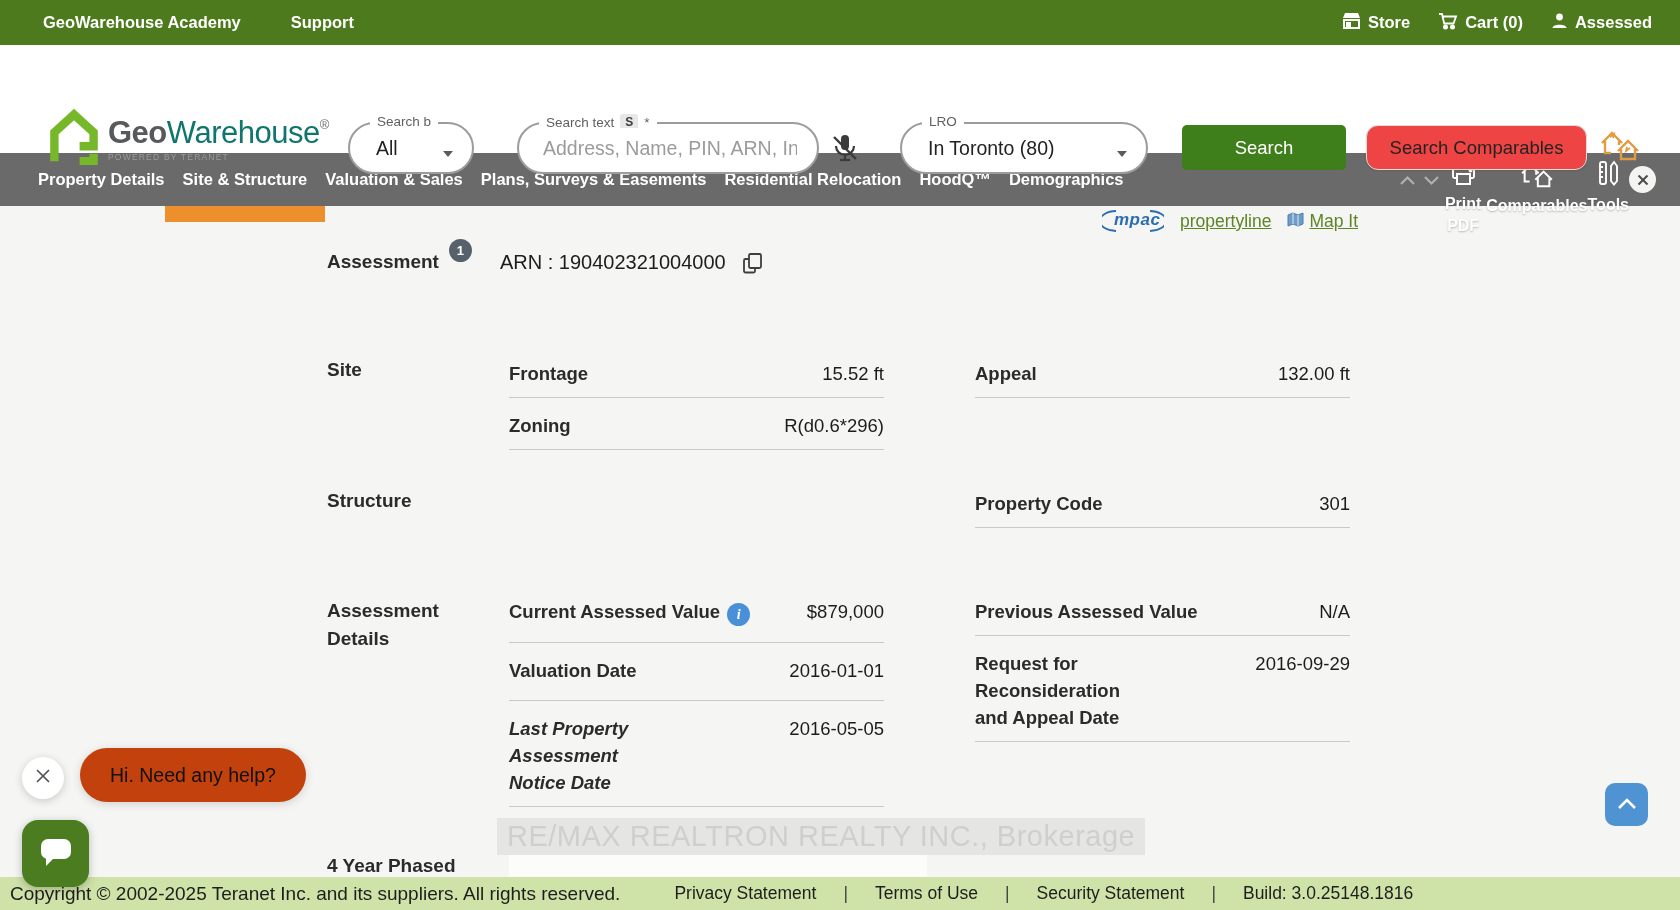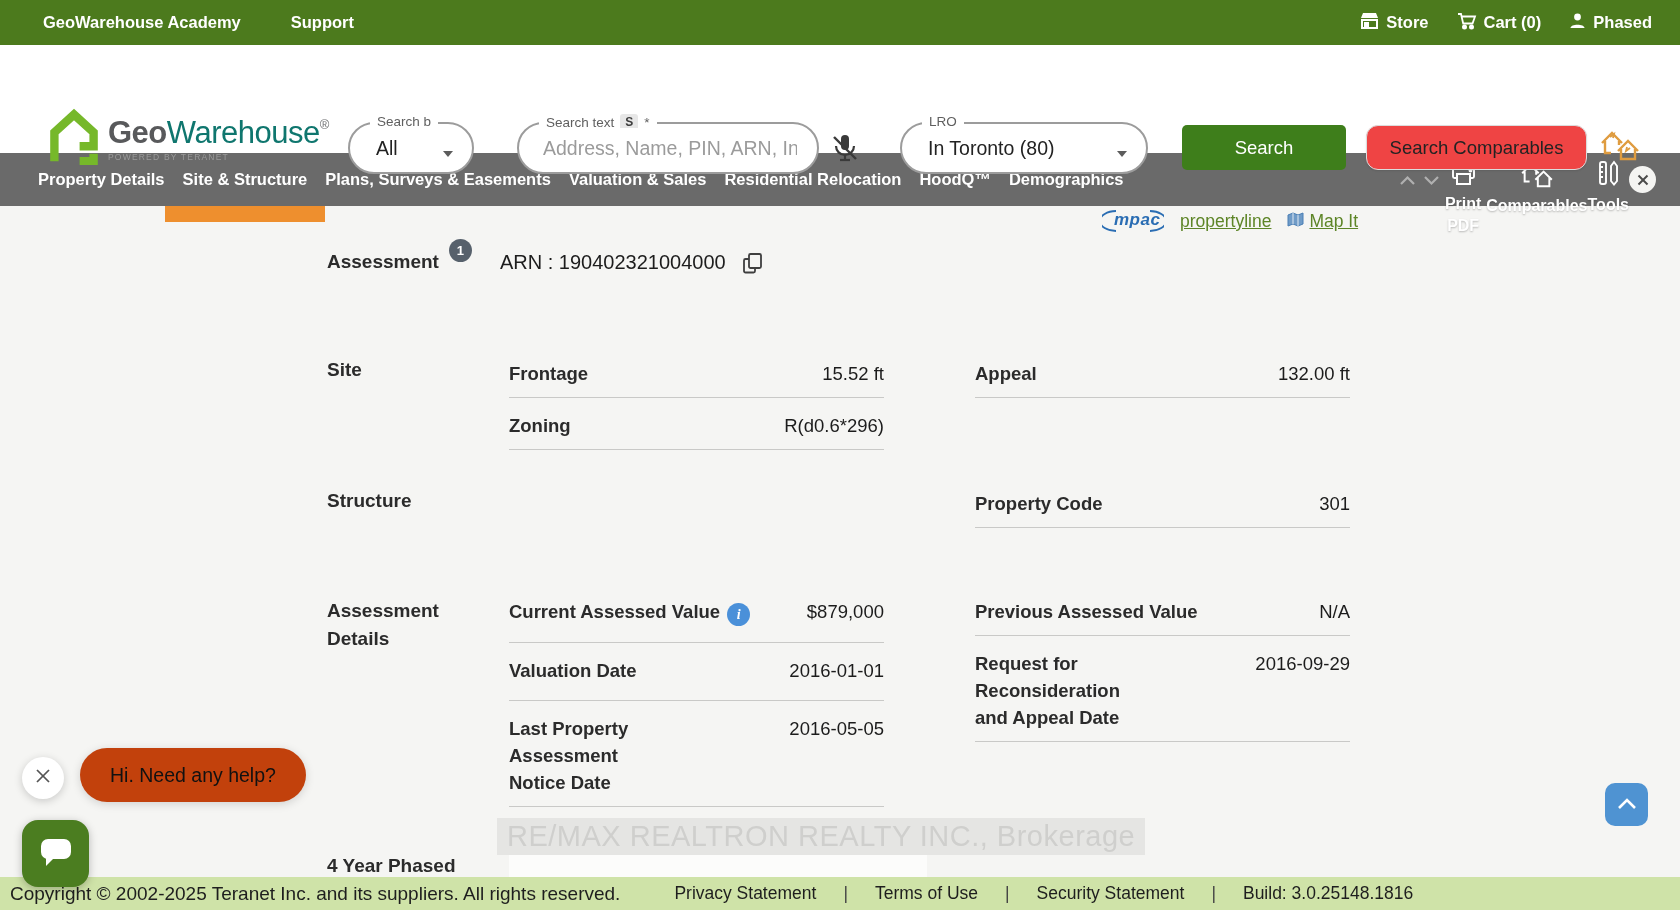--- a/index.html
+++ b/index.html
@@ -71,21 +71,21 @@
   .copy-btn{ margin-left:16px; cursor:pointer; display:flex; margin-top:2px;}
   .sec-heading{ position:absolute; left:327px; font-size:19px; font-weight:700; color:#2b2b2b; line-height:28px; width:150px; z-index:2;}
   #h-site{ top:356px;} #h-structure{ top:487px;} #h-assess{ top:597px;} #h-4yr{ top:852px; z-index:3; width:190px;}
   .col{ position:absolute; width:375px; z-index:2;}
   .col1{ left:509px;} .col2{ left:975px;}
   #site-c1,#site-c2{ top:360px;} #str-c1,#str-c2{ top:490px;} #ad-c1,#ad-c2{ top:598px;}
   .frow{ display:flex; justify-content:space-between; align-items:flex-start;
     border-bottom:1px solid #c9c9c7; padding-bottom:10px; margin-bottom:14px;}
   .frow .lbl{ font-weight:700; font-size:18.5px; color:#2b2b2b; line-height:27px;}
   .frow .val{ font-size:18.5px; color:#1c1c1c; text-align:right; line-height:27px; flex:1; margin-left:8px;}
-  .lw-130{ width:130px;} .lw-150{ width:150px;} .lw-178{ width:178px;}
+  .lw-130{ width:130px;} .lw-150{ width:150px;font-style:italic;} .lw-178{ width:178px;}
   .pb16{ padding-bottom:16px;}
   .lbl-flex{ display:flex; align-items:flex-start; white-space:nowrap;}
   .info{ display:inline-flex; width:23px; height:23px; border-radius:50%; background:#4a90d9; color:#fff;
     align-items:center; justify-content:center; margin-left:7px; margin-top:5px; font-family:"Liberation Serif",serif;
     font-size:14px; font-weight:700; font-style:italic; cursor:pointer; flex:none;}
   .info::after{ content:"i"; }
   .watermark{ position:absolute; left:497px; top:818px; background:#e5e5e3; color:#cfcfcd;
     font-size:29px; letter-spacing:0.5px; padding:2px 10px; white-space:nowrap; z-index:3;}
   .whitebox{ position:absolute; left:509px; top:849px; width:418px; height:28px; background:#fcfcfb; z-index:2;}
   
@@ -138,21 +138,21 @@
         </span>
         <span>Cart (0)</span>
       </span>
       <span class="tb-item">
         <span>
           <svg width="17" height="17" viewBox="0 0 17 17">
               <circle cx="8.5" cy="5" r="3.4" fill="#fff"></circle>
               <path d="M1.5 16 C1.5 11.5 15.5 11.5 15.5 16 Z" fill="#fff"></path>
             </svg>
         </span>
-        <span>Phased</span>
+        <span>Assessed</span>
       </span>
     </div>
   </div>
 
   <div class="header">
     <div class="logo">
       <span>
         <svg width="56" height="58" viewBox="0 0 60 62" fill="none" stroke="#76b82a" stroke-width="9">
             <path d="M9 58 V27 L30 8 L51 27 V42 H36 M36 58 H51 V50"></path>
           </svg>
@@ -218,22 +218,22 @@
           <path d="M12 10 l4 -3 l-1 4" stroke-width="1.8"></path>
           <path d="M32 21 l-4 3 l1 -4" stroke-width="1.8"></path>
         </svg>
     </span>
   </div>
 
   <div class="navbar">
     <div class="tabs">
       <div class="tab">Property Details</div>
       <div class="tab active">Site &amp; Structure</div>
+      <div class="tab">Valuation &amp; Sales</div>
       <div class="tab">Plans, Surveys &amp; Easements</div>
-      <div class="tab">Valuation &amp; Sales</div>
       <div class="tab">Residential Relocation</div>
       <div class="tab">HoodQ™</div>
       <div class="tab">Demographics</div>
     </div>
     <div class="nav-right">
       <div class="nav-chevrons">
         <span>
           <svg width="17" height="11" viewBox="0 0 17 11" fill="none" stroke="#b0b0b0" stroke-width="2.2">
               <path d="M2 9 L8.5 2.5 L15 9"></path>
             </svg>

